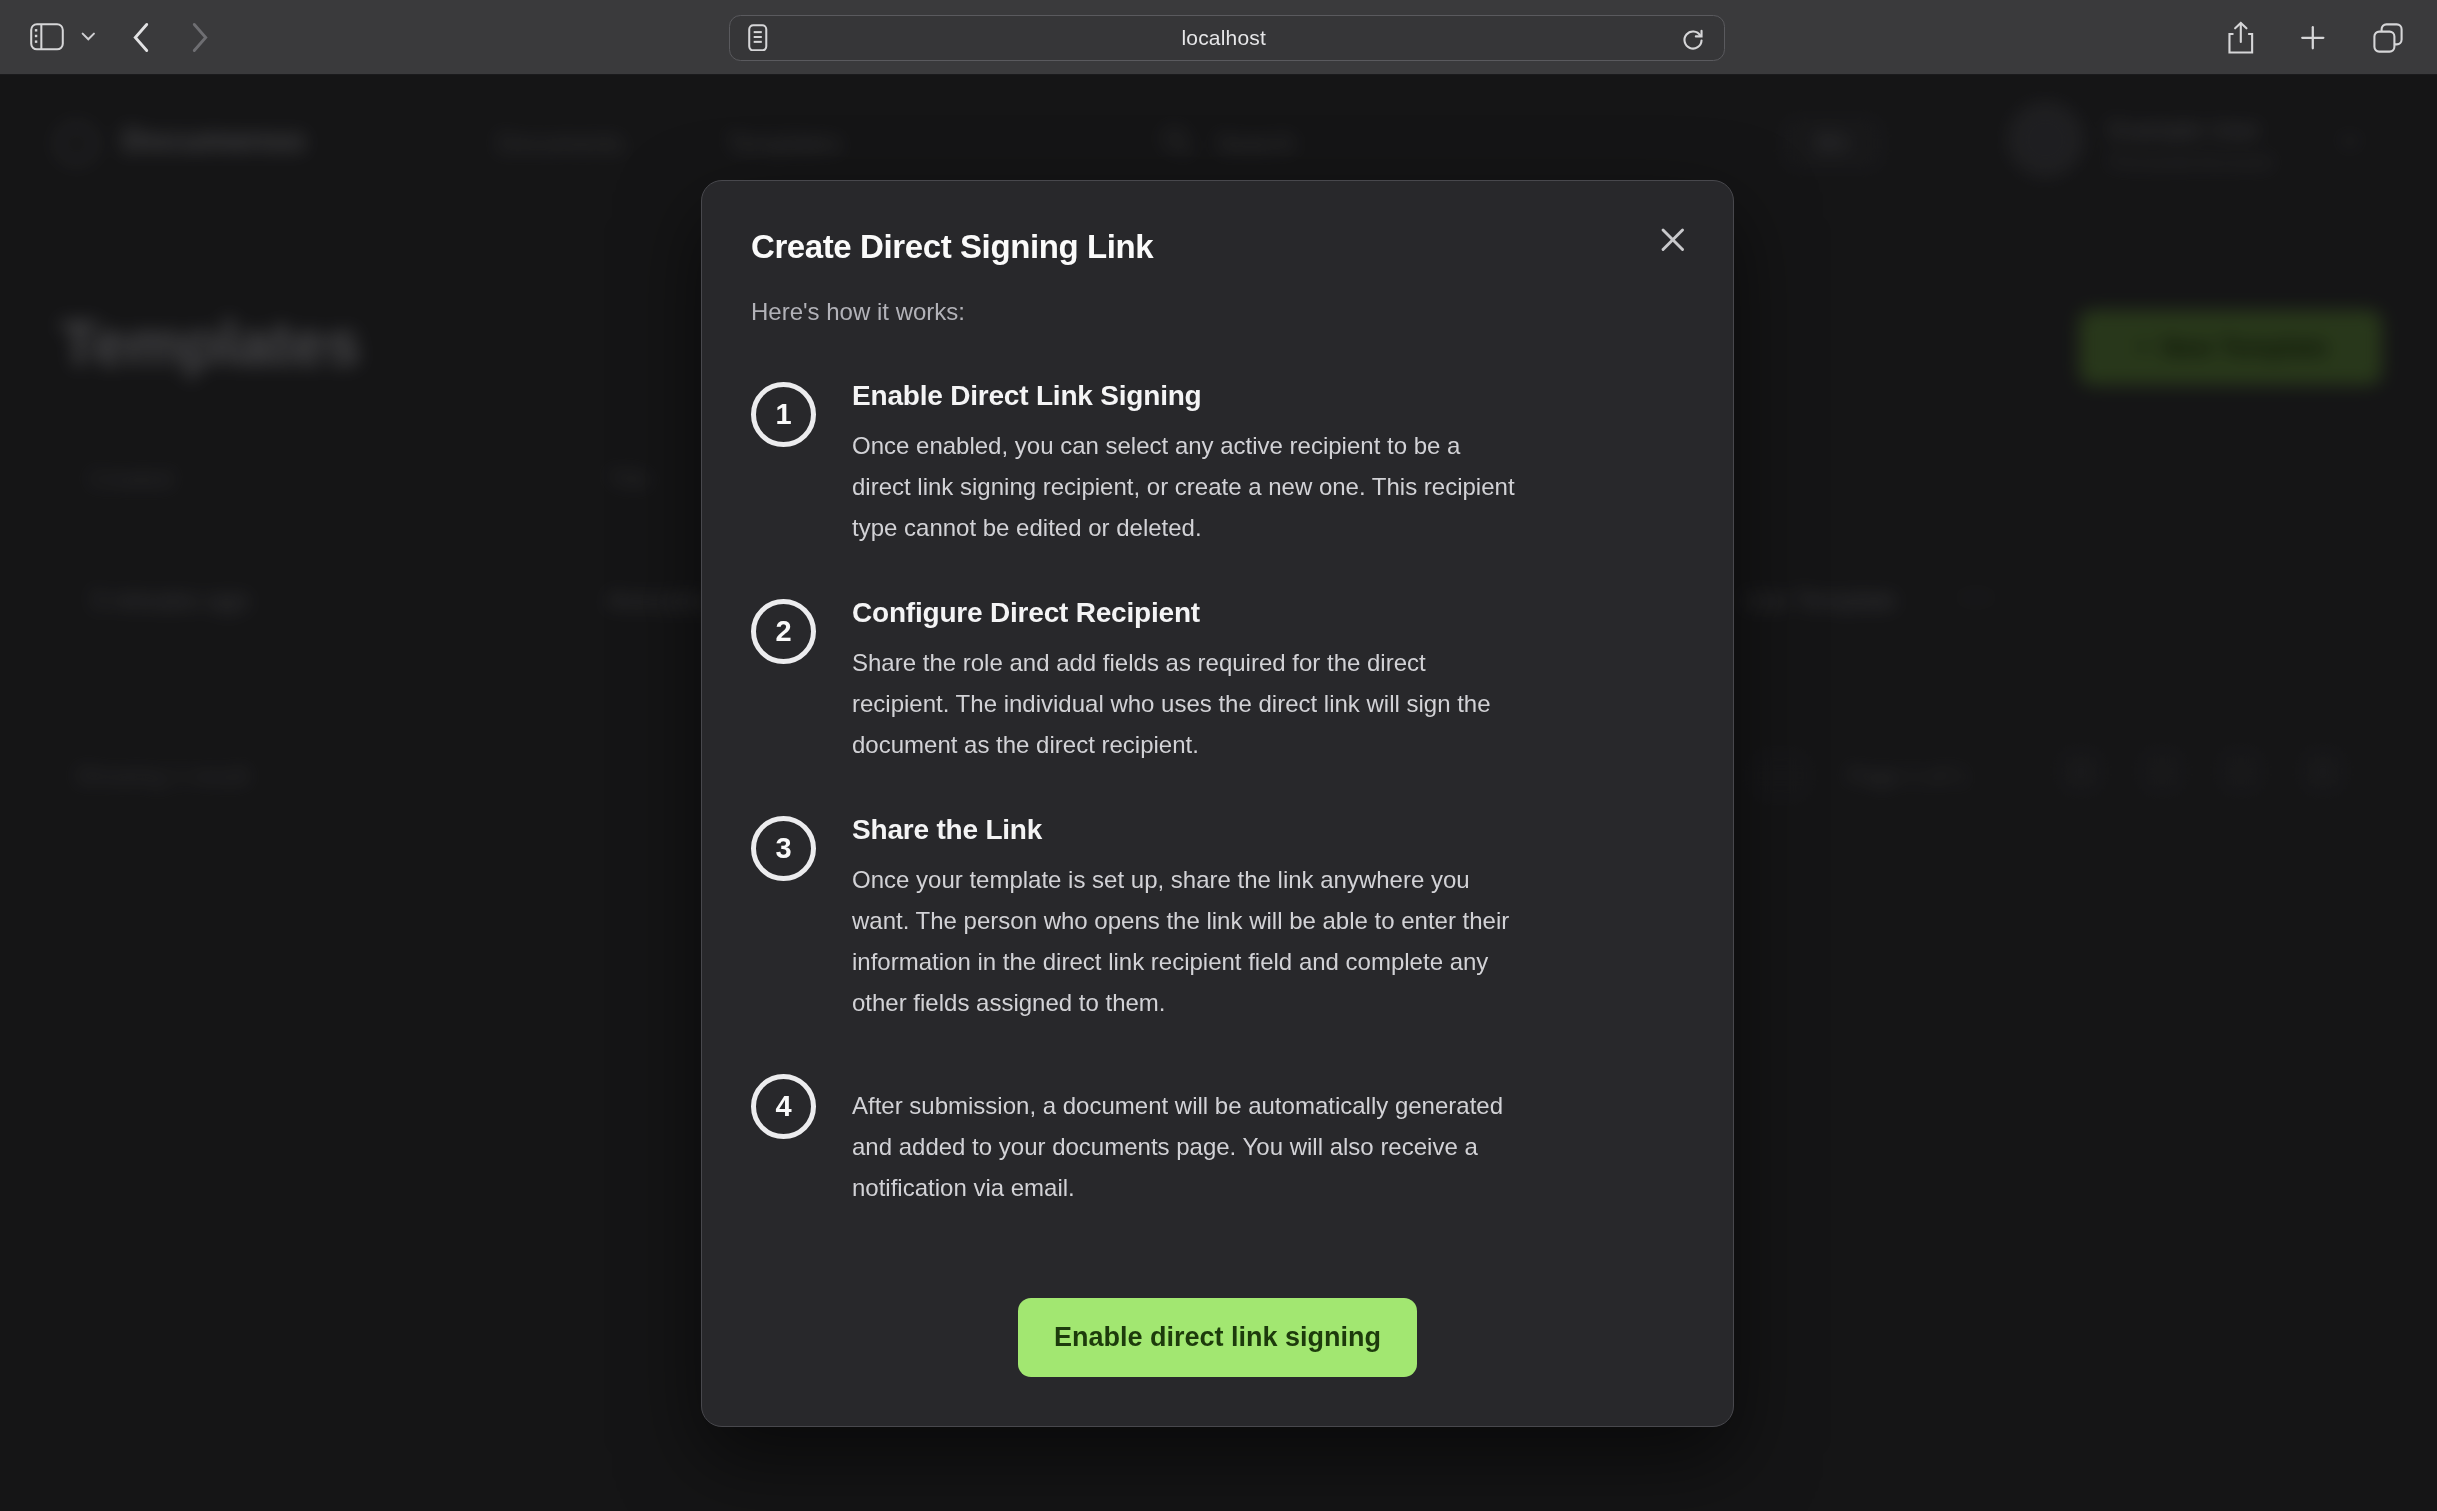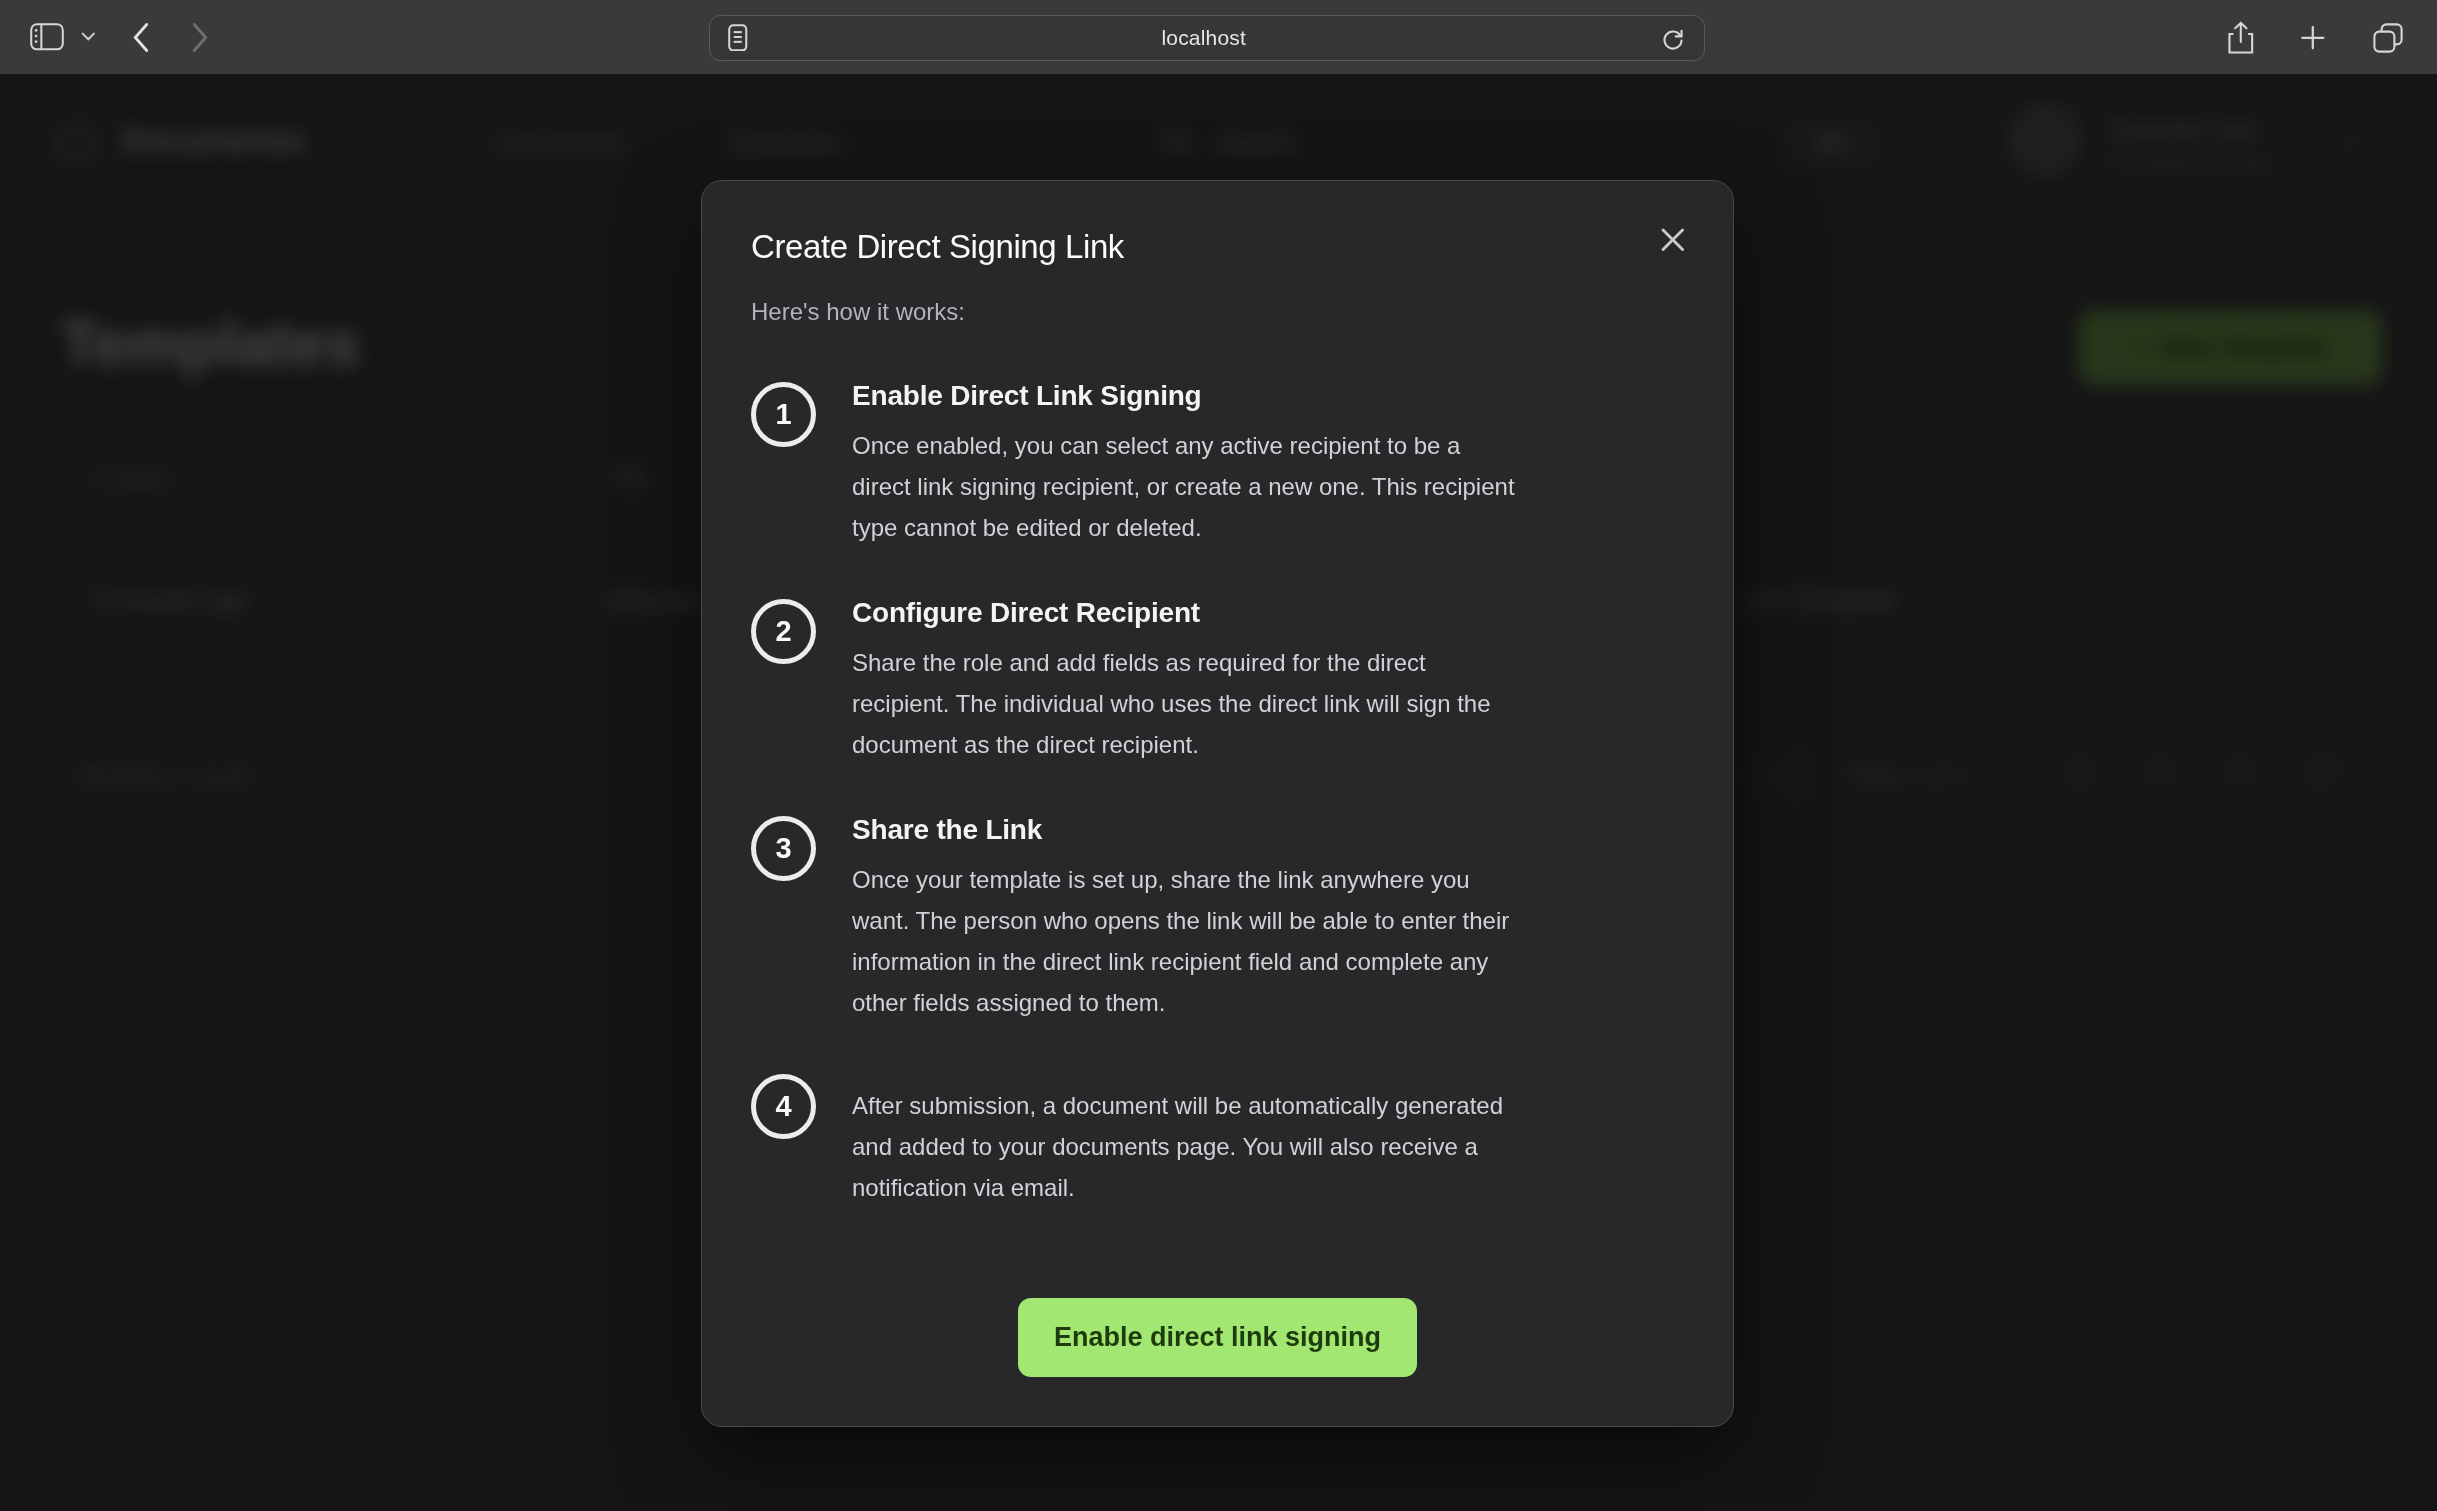--- a/index.html
+++ b/index.html
@@ -15,21 +15,21 @@
   .chrome {
     position:absolute; top:0; left:0; right:0; height:75px;
     background:#3a3a3c; border-bottom:0.8px solid #1a1a1c;
     display:flex; align-items:center; padding:0 23px;
   }
   .chrome svg { display:block; }
   .chrome-btn { background:none; border:none; cursor:pointer; padding:6.5px; display:flex; align-items:center; }
   .chrome-left { display:flex; align-items:center; gap:4.9px; }
   .nav-arrows { display:flex; align-items:center; gap:27.6px; margin-left:23px; }
   .url-bar {
-    position:absolute; left:709px; top:14.6px; width:996px; height:46px;
+    position:absolute; left:729px; top:14.6px; width:996px; height:46px;
     background:#363638; border:1.2px solid #5a5a5e; border-radius:11.4px;
     display:flex; align-items:center; padding:0 18px;
   }
   .url-text {
     flex:1; text-align:center; font-size:21px; color:#e6e6e8; letter-spacing:0.2px;
   }
   .chrome-right { position:absolute; right:27.6px; top:0; height:75px; display:flex; align-items:center; gap:32px; }
   
   .backdrop { position:absolute; top:75px; left:0; right:0; bottom:0; overflow:hidden; background:#232325; }
   .app-content { position:absolute; inset:0; filter:blur(9px) brightness(.88); }
@@ -66,21 +66,21 @@
   .modal {
     position:absolute; left:701px; top:180px; width:1033px; height:1247px;
     background:#28282b; border:0.8px solid #48484d; border-radius:21px;
     box-shadow:0 32px 81px rgba(0,0,0,.55);
     padding:47px 49px; z-index:5;
   }
   .modal-close {
     position:absolute; top:42px; right:42px; width:36px; height:36px;
     background:none; border:none; cursor:pointer; display:flex; align-items:center; justify-content:center;
   }
-  .modal-title { font-size:33px; font-weight:400; color:#fafafa; letter-spacing:-0.4px; }
+  .modal-title { font-size:33px; font-weight:700; color:#fafafa; letter-spacing:-0.4px; }
   .modal-subtitle { margin-top:32px; font-size:24px; color:#b2b2b8; }
   .steps { margin-top:54px; }
   .step { display:flex; gap:36px; margin-bottom:49px; }
   .step-num {
     flex:0 0 auto; width:65px; height:65px; border:5.7px solid #ececee; border-radius:50%;
     display:flex; align-items:center; justify-content:center;
     font-size:29px; font-weight:700; color:#fafafa; margin-top:1.6px;
   }
   .step-title { font-size:28px; font-weight:700; color:#f4f4f5; letter-spacing:-0.2px; }
   .step-text {

